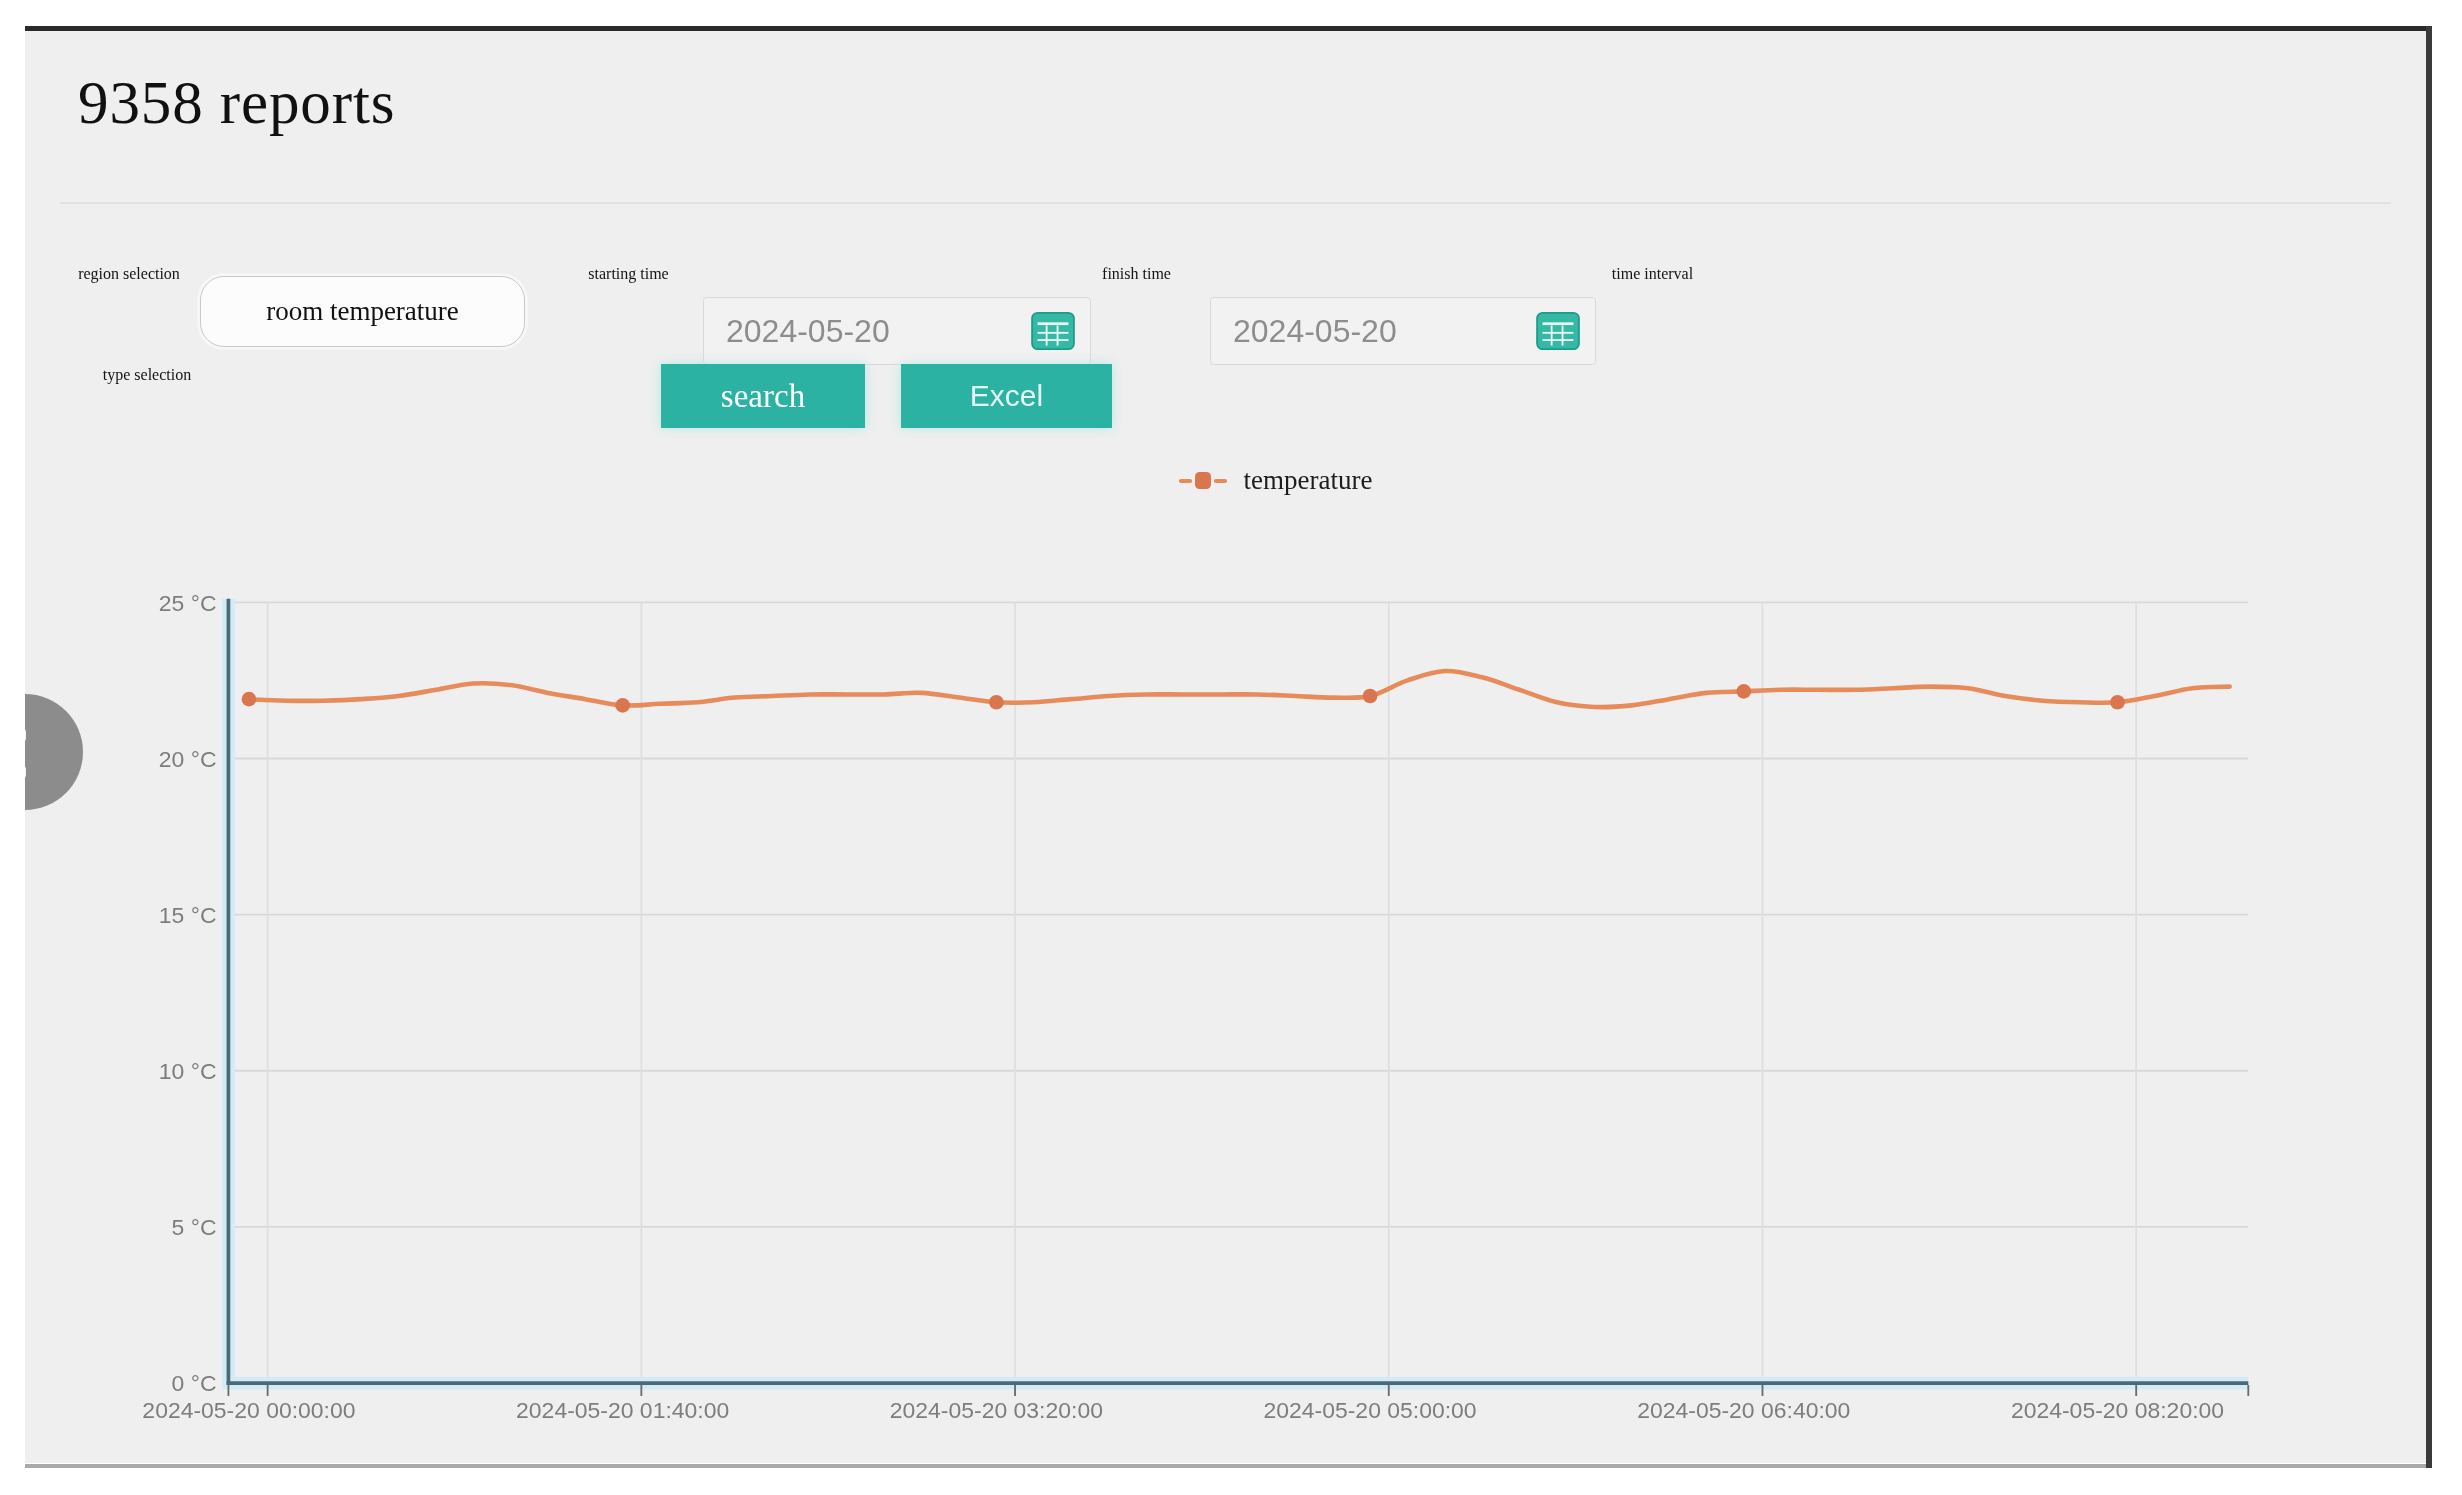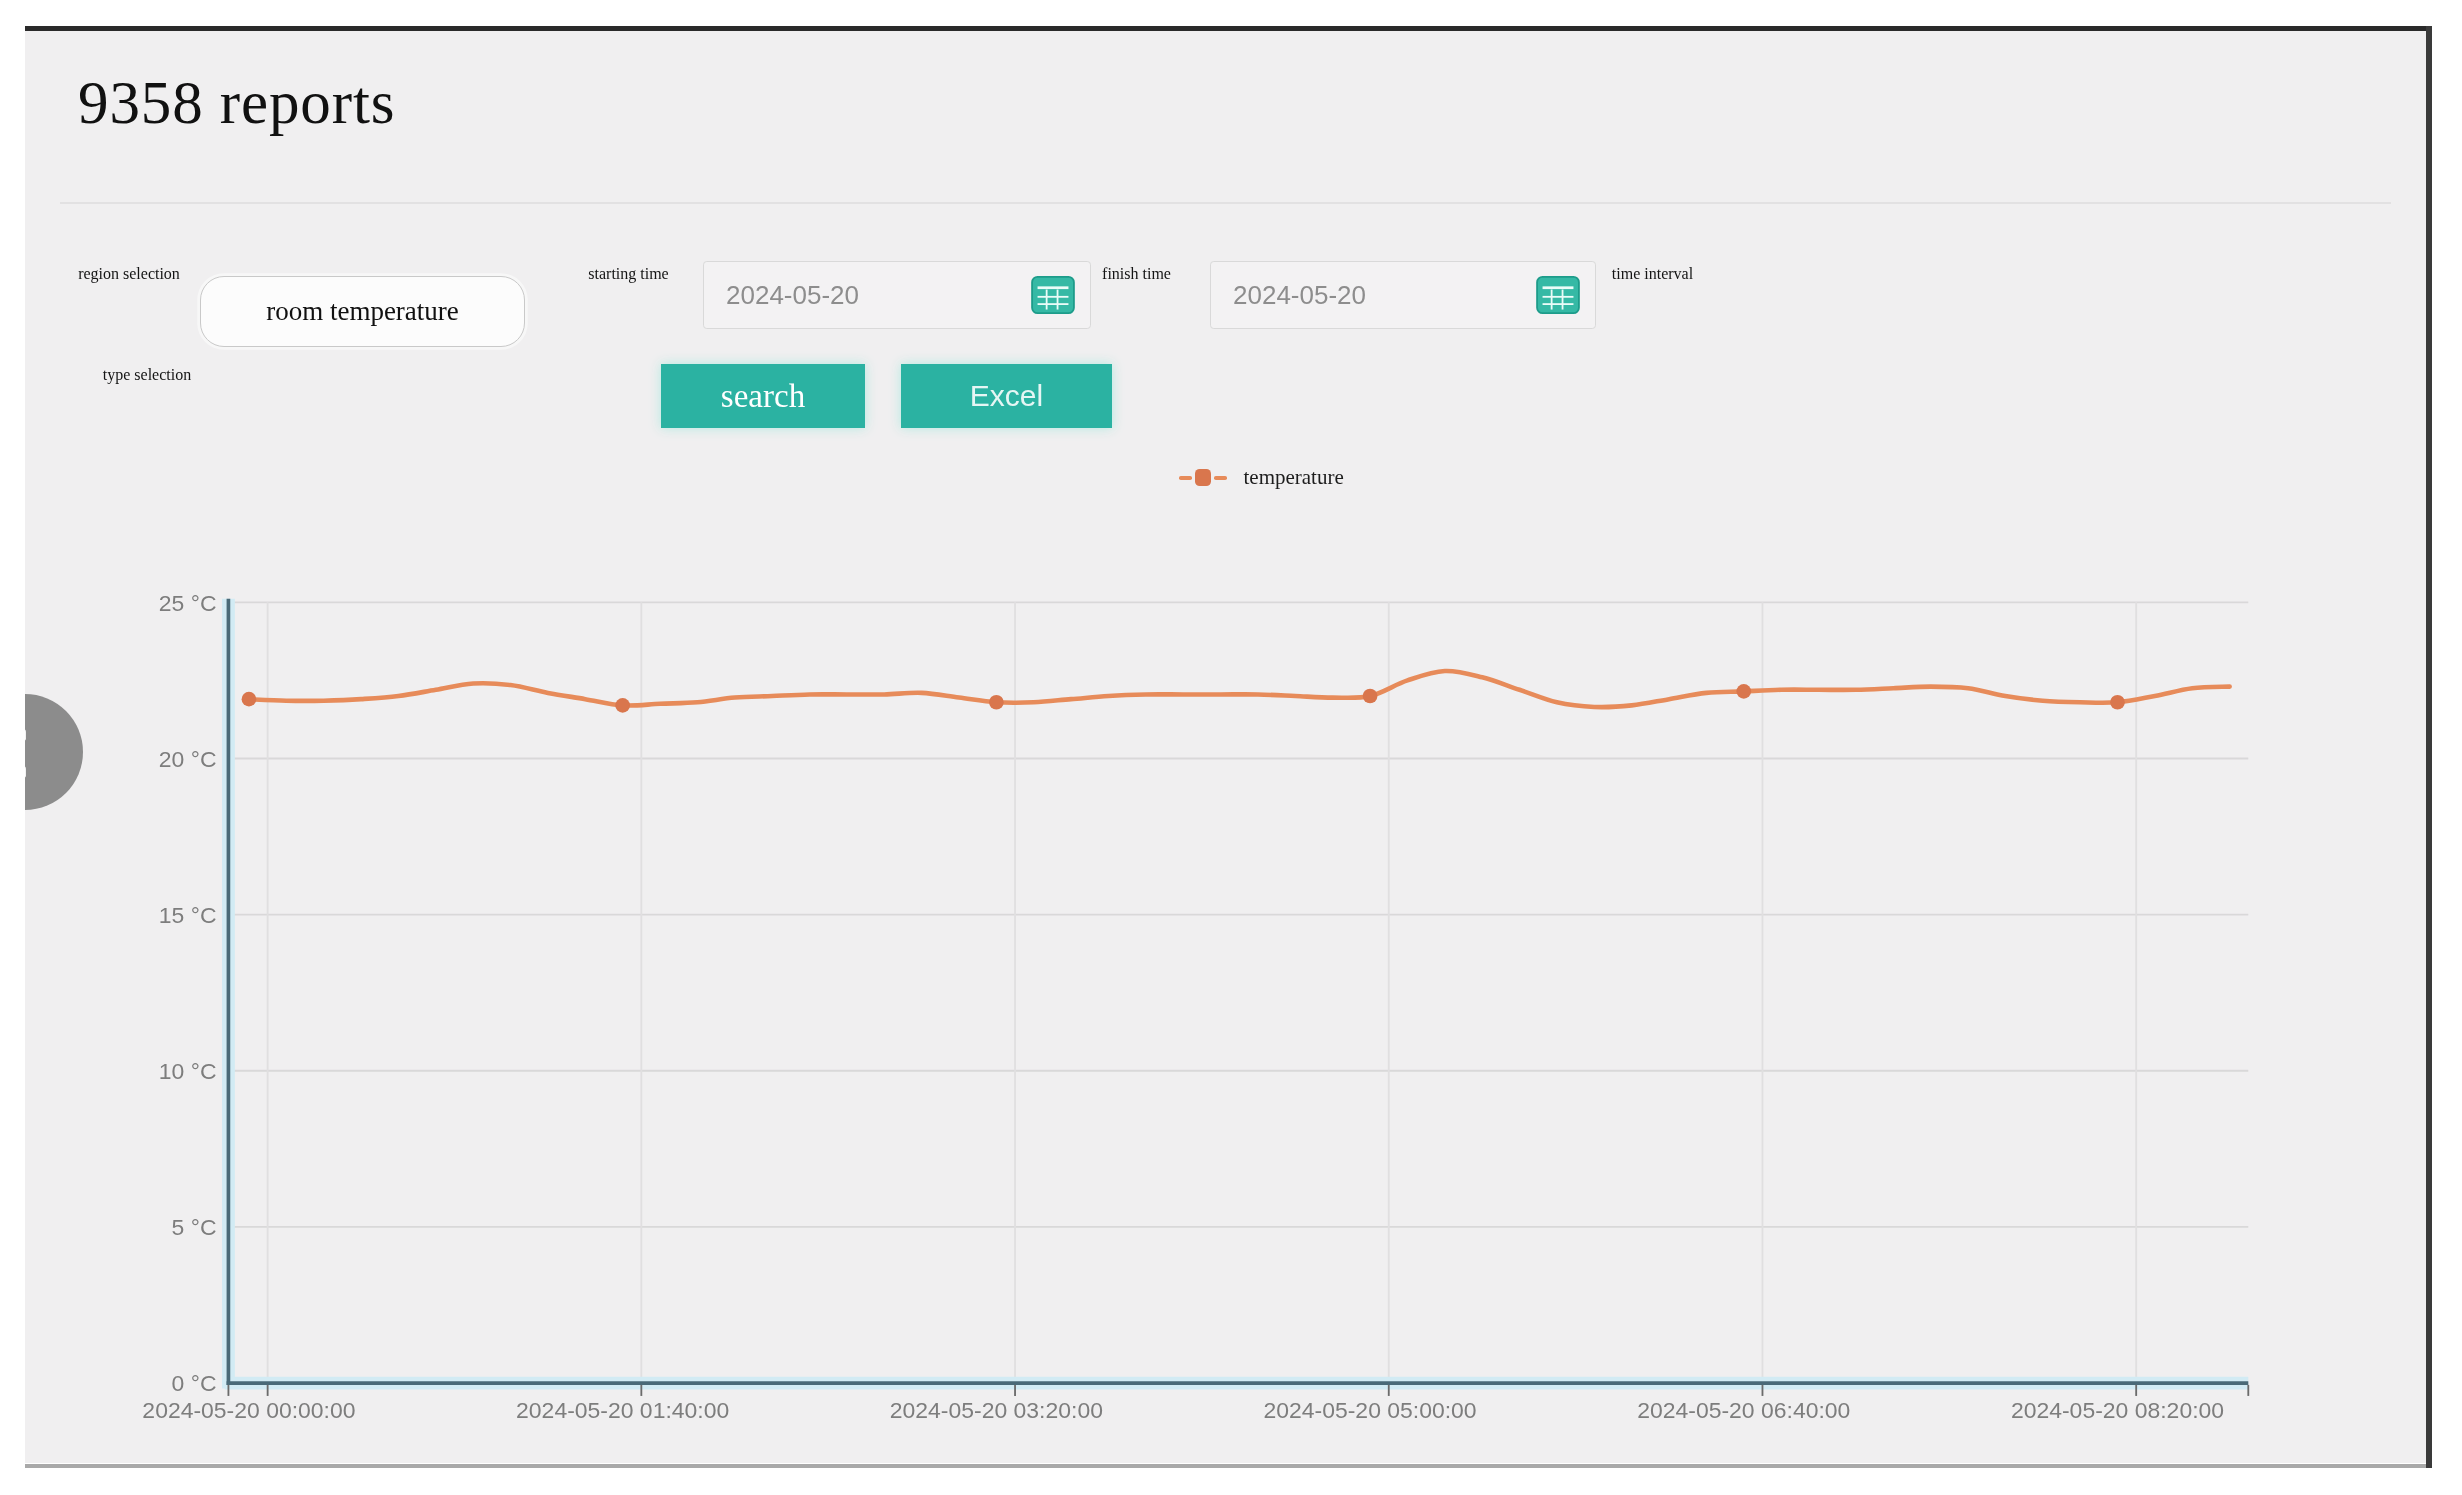--- a/index.html
+++ b/index.html
@@ -11,36 +11,36 @@
   .title{position:absolute;left:53px;top:37px;font-family:"Liberation Serif",serif;
          font-size:61px;color:#111;letter-spacing:0.9px;}
   .divider{position:absolute;left:35px;top:171px;width:2331px;height:1.8px;background:#e2e1e2;}
   .lbl{position:absolute;font-family:"Liberation Serif",serif;font-size:16px;line-height:1.25;
        text-align:center;color:#141414;}
   .valbox{position:absolute;background:#fcfcfc;border:1.8px solid #c9c9c9;display:flex;
           align-items:center;justify-content:center;font-family:"Liberation Serif",serif;
           font-size:27px;color:#111;box-shadow:0 0 0 2.8px #f7f7f7;}
   .dateinput{position:absolute;background:#f3f2f3;border:1.8px solid #d9d9d9;border-radius:3.7px;
           display:flex;align-items:center;justify-content:space-between;padding:0 14.7px 0 22px;
-          font-size:26px;color:#8d8d8d;}
+          font-size:32px;color:#8d8d8d;margin-top:36px;}
   .selectbox{position:absolute;background:#f6f6f6;border:1.8px solid #cfcfcf;border-radius:2.8px;
           display:flex;align-items:center;justify-content:space-between;padding:0 24px;
           font-size:31px;color:#8a8a8a;}
   .chevron{width:14.7px;height:14.7px;border-right:3.7px solid #4c4c4c;border-bottom:3.7px solid #4c4c4c;
           transform:rotate(45deg) translateY(-3.7px);}
   .btn{position:absolute;border:none;cursor:pointer;color:#ffffff;display:flex;align-items:center;
        justify-content:center;background:#2bb2a2;box-shadow:0 0 11px rgba(175,233,223,.95);margin-left:48px;}
   .btn.search{font-family:"Liberation Serif",serif;font-size:33px;}
   .btn.excel{font-family:"Liberation Sans",sans-serif;font-size:30px;color:rgba(255,255,255,.88);}
   .legend{position:absolute;left:1154px;top:434px;display:flex;align-items:center;gap:16.5px;cursor:pointer;}
   .legend-symbol{position:relative;width:48px;height:13px;}
   .legend-symbol .seg{position:absolute;top:4.6px;width:13px;height:4.6px;background:#e78b5a;border-radius:1.8px;}
   .legend-symbol .dot{position:absolute;left:15.6px;top:-1.8px;width:16.5px;height:16.5px;border-radius:4.6px;
        background:#d9764d;}
-  .legend-text{font-family:"Liberation Serif",serif;font-size:21px;color:#1d1d1d;}
+  .legend-text{font-family:"Liberation Serif",serif;font-size:27px;color:#1d1d1d;}
   .chart-wrap{position:absolute;left:0;top:0;width:2401px;height:1432px;}
   .handle{position:absolute;left:-58px;top:663px;width:116px;height:116px;border-radius:50%;
           background:#8c8c8c;cursor:pointer;}
   .handle .h-dot{position:absolute;left:53px;width:6.4px;height:12px;border-radius:2.8px;background:#f2f2f2;}
   text{font-family:"Liberation Sans",sans-serif;}
 </style>
 </head>
 <body>
 
 <div class="screen">

